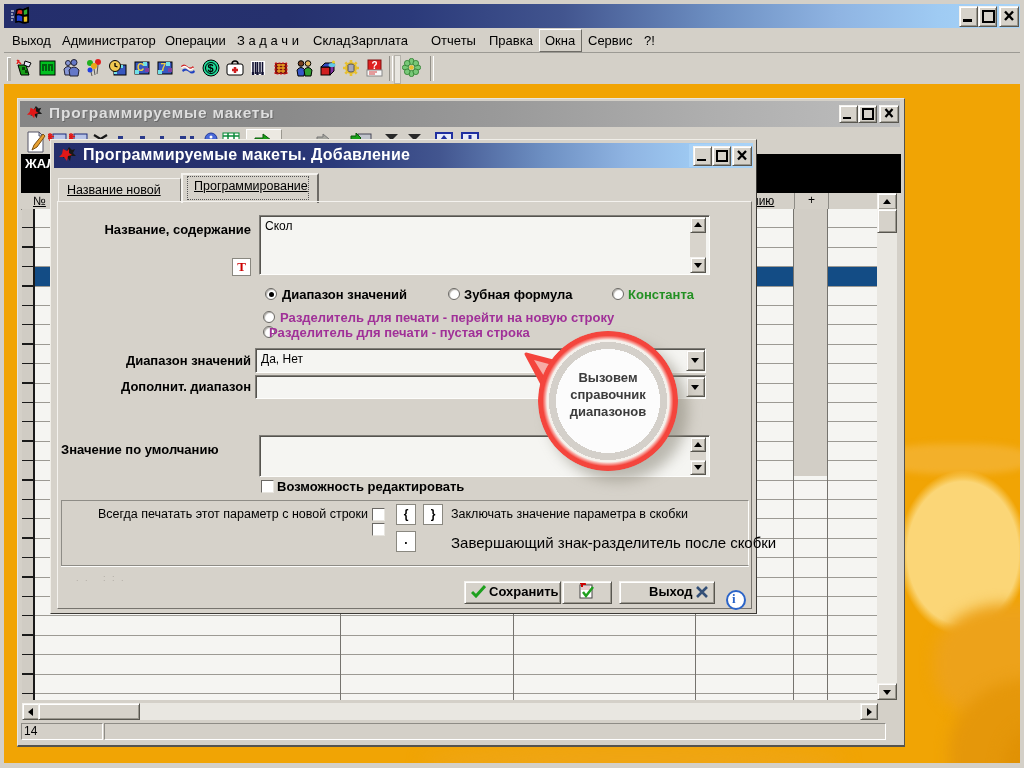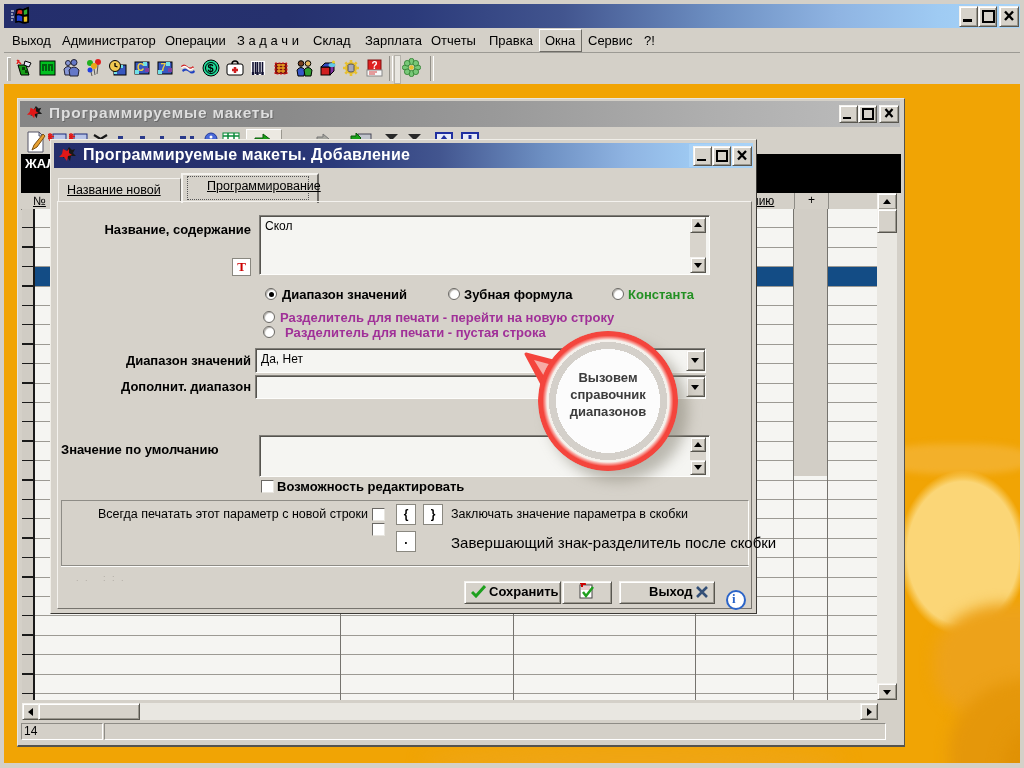--- a/index.html
+++ b/index.html
@@ -42,21 +42,21 @@
 <div class="wbtn" style="left:999px;top:6px;width:18px;height:19px;"><svg width="16" height="17" viewBox="0 0 16 17">
         <path d="M4 4.5 L12 13 M12 4.5 L4 13" stroke="#000" stroke-width="2.4"></path>
       </svg></div>
 
 <div class="ab" style="left:4px;top:28px;width:1016px;height:24px;background:#d4d0c8;border-bottom:1px solid #9c9a94;"></div>
 <div class="mlabel" style="left:12px;top:33px;">Выход</div>
 <div class="mlabel" style="left:62px;top:33px;">Администратор</div>
 <div class="mlabel" style="left:165px;top:33px;">Операции</div>
 <div class="mlabel" style="left:237px;top:33px;">З а д а ч и</div>
 <div class="mlabel" style="left:313px;top:33px;">Склад</div>
-<div class="mlabel" style="left:365px;top:33px;">Зарплата</div>
+<div class="mlabel" style="left:351px;top:33px;">Зарплата</div>
 <div class="mlabel" style="left:431px;top:33px;">Отчеты</div>
 <div class="mlabel" style="left:489px;top:33px;">Правка</div>
 <div class="ab" style="left:539px;top:29px;width:41px;height:21px;background:#d4d0c8;border-top:1px solid #fff;border-left:1px solid #fff;border-right:1px solid #6e6c66;border-bottom:1px solid #6e6c66;"></div>
 <div class="mlabel" style="left:545px;top:33px;">Окна</div>
 <div class="mlabel" style="left:588px;top:33px;">Сервис</div>
 <div class="mlabel" style="left:644px;top:33px;">?!</div>
 
 <div class="ab" style="left:4px;top:53px;width:1016px;height:31px;background:#d4d0c8;border-bottom:1px solid #929088;"></div>
 <div class="ab" style="left:7px;top:57px;width:3px;height:23px;border-left:1px solid #fff;border-top:1px solid #fff;background:#b5b2aa;"></div>
 <div id="toolbar-icons">
@@ -326,21 +326,21 @@
         <div style="position:absolute;left:3px;top:3px;width:8px;height:8px;border:2px solid #000;"></div>
       </div>
   <div class="wbtn" style="left:681px;top:6px;width:18px;height:18px;"><svg width="16" height="16" viewBox="0 0 16 16">
           <path d="M4 4 L12 12.5 M12 4 L4 12.5" stroke="#000" stroke-width="2.3"></path>
         </svg></div>
 
   <div class="ab" style="left:7px;top:38px;width:121px;height:23px;background:#d6d2ca;border-top:1px solid #f2f0ec;border-left:1px solid #f2f0ec;border-right:1px solid #77746e;"></div>
   <div class="ab" style="left:16px;top:43px;font-size:12.5px;color:#000;text-decoration:underline;">Название новой</div>
   <div class="ab" style="left:130px;top:33px;width:134px;height:28px;background:#d6d2ca;border-top:2px solid #f4f2ee;border-left:2px solid #f4f2ee;border-right:2px solid #6e6b66;"></div>
   <div class="ab" style="left:136px;top:36px;width:120px;height:22px;border:1px dotted #555;"></div>
-  <div class="ab" style="left:143px;top:39px;font-size:12.5px;color:#000;text-decoration:underline;margin-left:13px;">Программирование</div>
+  <div class="ab" style="left:143px;top:39px;font-size:12.5px;color:#000;text-decoration:underline;">Программирование</div>
 
   <div class="ab" style="left:6px;top:61px;width:693px;height:406px;border-top:1px solid #f4f2ee;border-left:1px solid #f4f2ee;border-right:1px solid #77746e;border-bottom:1px solid #77746e;"></div>
 
   <div class="blabel" style="left:10px;top:82px;width:190px;text-align:right;">Название, содержание</div>
   <div class="ab sunken" style="left:208px;top:75px;width:449px;height:58px;"></div>
   <div class="ab" style="left:214px;top:79px;font-size:12px;color:#000;">Скол</div>
   <div class="ab" style="left:639px;top:77px;width:16px;height:54px;background:#d8d4cc;">
     <div class="wbtn" style="left:0;top:0;width:14px;height:14px;">
           <div class="tri-up" style="position:absolute;left:3px;top:4px;"></div>
         </div>
@@ -353,21 +353,21 @@
   <div class="radio sel" style="left:214px;top:148px;"></div>
   <div class="blabel" style="left:231px;top:147px;">Диапазон значений</div>
   <div class="radio" style="left:397px;top:148px;"></div>
   <div class="blabel" style="left:413px;top:147px;">Зубная формула</div>
   <div class="radio" style="left:561px;top:148px;"></div>
   <div class="blabel" style="left:577px;top:147px;color:#239023;">Константа</div>
 
   <div class="radio" style="left:212px;top:171px;"></div>
   <div class="blabel" style="left:229px;top:170px;color:#a03098;">Разделитель для печати - перейти на новую строку</div>
   <div class="radio" style="left:212px;top:186px;"></div>
-  <div class="blabel" style="left:234px;top:185px;color:#a03098;">Разделитель для печати - пустая строка</div>
+  <div class="blabel" style="left:218px;top:185px;color:#a03098;">Разделитель для печати - пустая строка</div>
 
   <div class="blabel" style="left:10px;top:213px;width:190px;text-align:right;">Диапазон значений</div>
   <div class="ab sunken" style="left:204px;top:208px;width:449px;height:23px;"></div>
   <div class="ab" style="left:210px;top:212px;font-size:12px;color:#000;">Да, Нет</div>
   <div class="wbtn" style="left:635px;top:210px;width:17px;height:19px;">
         <div class="tri-dn" style="position:absolute;left:4px;top:7px;"></div>
       </div>
   <div class="blabel" style="left:10px;top:239px;width:190px;text-align:right;">Дополнит. диапазон</div>
   <div class="ab sunken" style="left:204px;top:235px;width:449px;height:22px;"></div>
   <div class="wbtn" style="left:635px;top:237px;width:17px;height:18px;">

